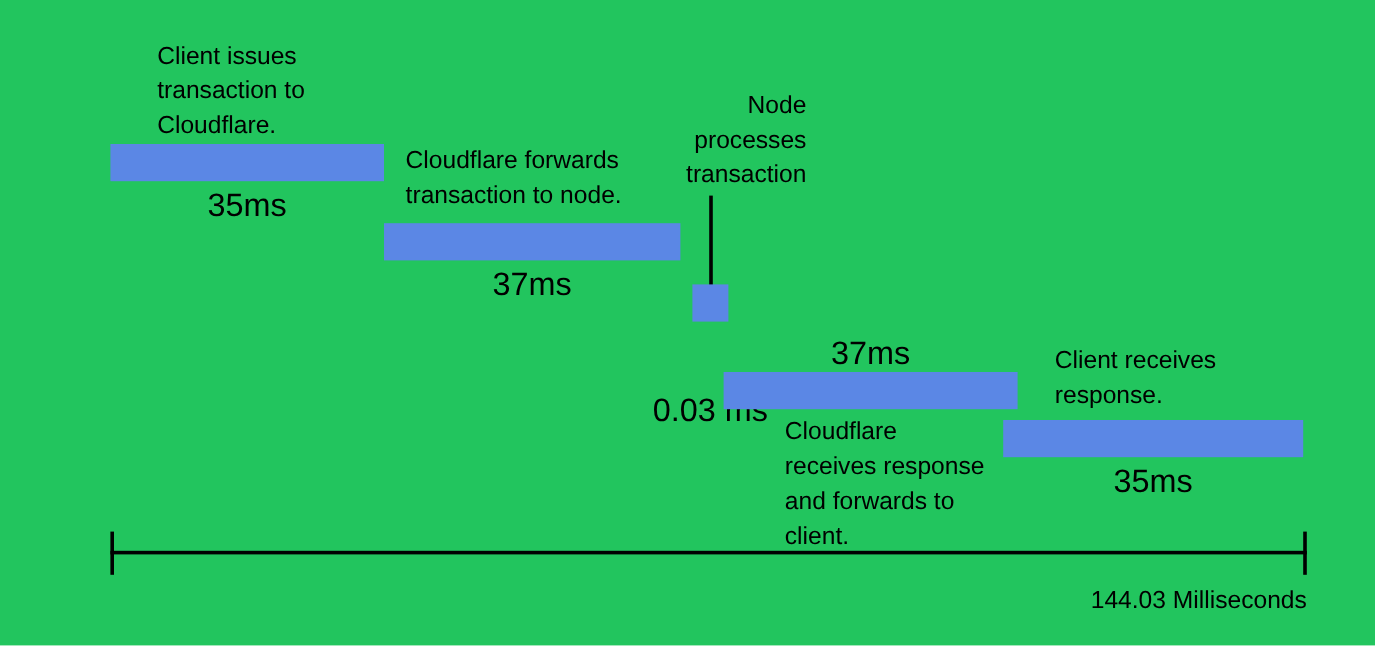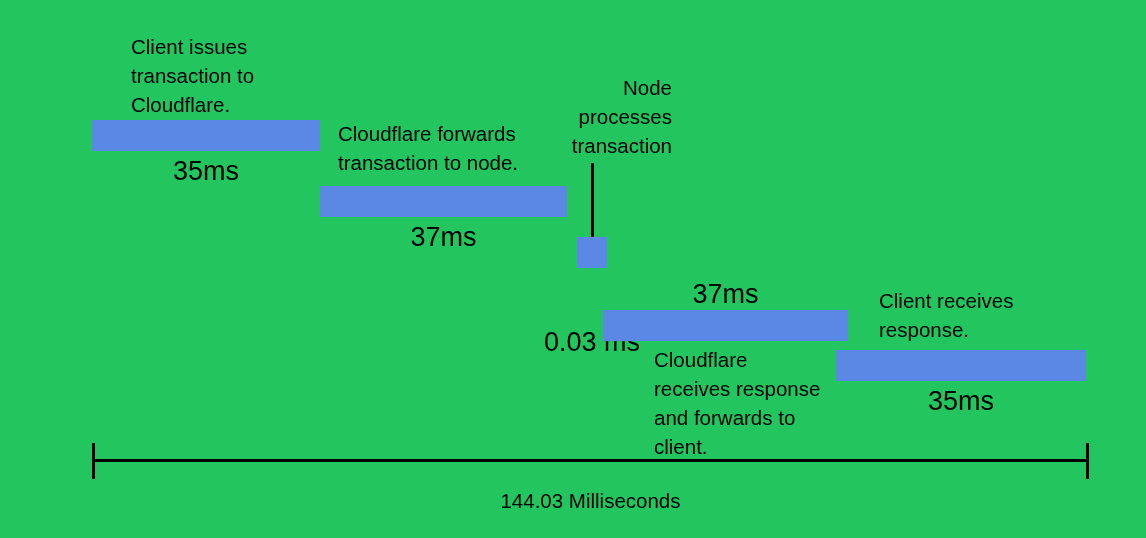--- a/index.html
+++ b/index.html
@@ -58,21 +58,21 @@
   }
   .axis-cap {
     position: absolute;
     background: #000000;
     width: 3px;
   }
   .axis-caption {
     position: absolute;
     font-size: 20.5px;
     line-height: 29px;
-    text-align: center;
+    text-align: right;
     color: #000000;
     white-space: nowrap;
   }
 </style>
 </head>
 <body>
 
 <div id="canvas">
 
   <div class="txt left" style="left:131px; top:32px; width:210px;">Client issues

